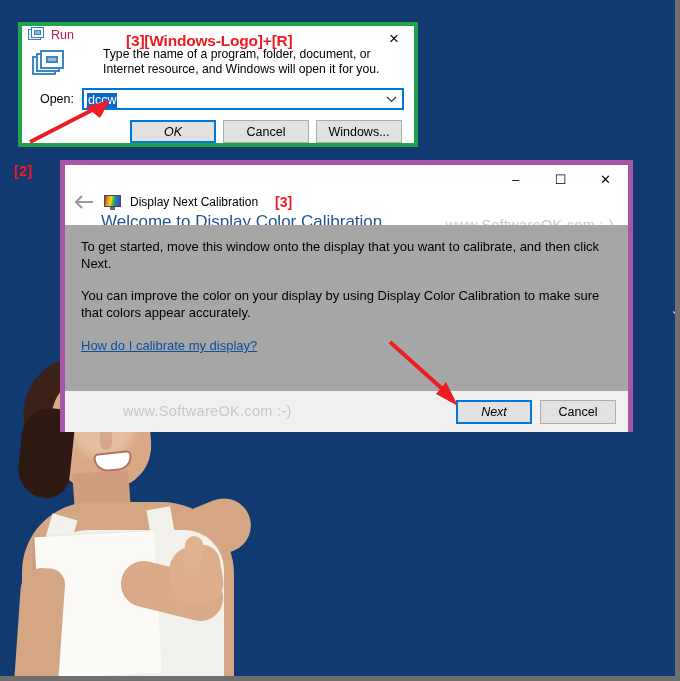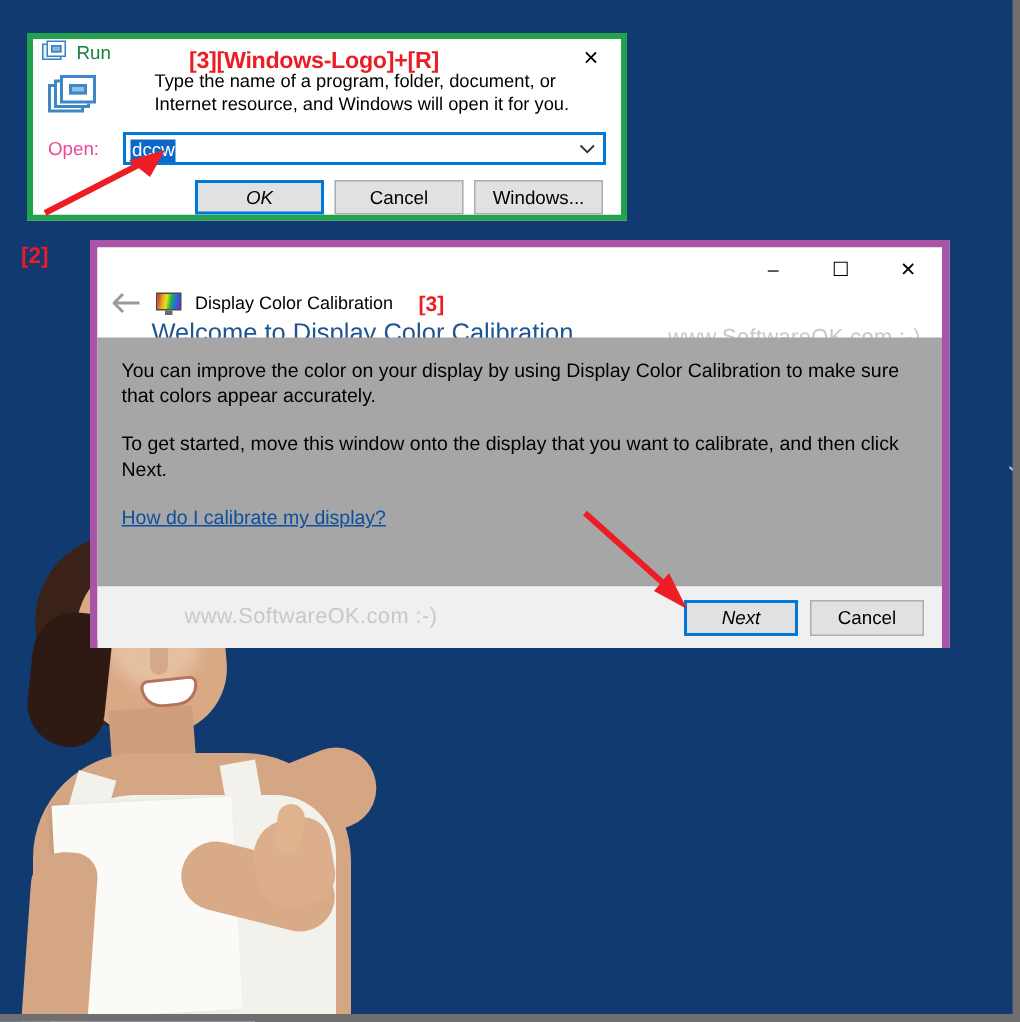--- a/index.html
+++ b/index.html
@@ -212,21 +212,21 @@
   .run-ico i {
     position: absolute; display: block;
     border: 1px solid #3a7fc1;
     background: #e8f2fb;
   }
   .run-ico i.a { left: 0; top: 2px; width: 13px; height: 11px; }
   .run-ico i.b { left: 3px; top: 0px; width: 13px; height: 11px; background:#fff;}
   .run-ico i.c { left: 6px; top: 3px; width: 7px; height: 5px; background:#7fb5e0; border-color:#3a7fc1;}
   #run-title-text {
     font-size: 12.5px;
-    color: #15803d;
+    color: #be185d;
   }
   #run-close {
     position: absolute;
     right: 0; top: 0;
     width: 40px; height: 26px;
     display: flex; align-items: center; justify-content: center;
     font-size: 17px; color: #000;
     font-family: "Liberation Sans", sans-serif;
     cursor: pointer;
   }
@@ -265,24 +265,25 @@
     padding-right: 6px;
     margin-left: 28px;
   }
   #run-open-row {
     display: flex; align-items: center;
     margin-top: 9px;
     gap: 8px;
   }
   #run-open-label {
     font-size: 12.5px;
-    color: #ec4899;
+    color: #000000;
     width: 44px;
     flex: 0 0 auto;
     padding-left: 2px;
+    text-align: right;
   }
   #run-combo {
     flex: 1;
     height: 22px;
     border: 2px solid #0078d7;
     background: #fff;
     display: flex; align-items: flex-end;
     position: relative;
     padding-left: 3px;
   }
@@ -578,31 +579,31 @@
         <span id="dcc-back">
           <svg width="19" height="14" viewBox="0 0 19 14">
             <path d="M7 1 L1 7 L7 13" stroke="#9a9a9a" stroke-width="2" fill="none"></path>
             <line x1="1" y1="7" x2="18" y2="7" stroke="#9a9a9a" stroke-width="2"></line>
           </svg>
         </span>
         <span class="dcc-ico">
           <span class="screen"></span>
             <span class="stand"></span>
         </span>
-        <span id="dcc-apptitle">Display Color Calibration</span>
+        <span id="dcc-apptitle">Display Next Calibration</span>
         <span id="lbl3">[3]</span>
       </div>
 
       <div id="dcc-welcome">Welcome to Display Color Calibration</div>
       <div id="wm-head">www.SoftwareOK.com  :-)</div>
     </div>
 
     <div id="dcc-body">
+      <p class="dcc-p">To get started, move this window onto the display that you want to calibrate, and then click Next.</p>
       <p class="dcc-p">You can improve the color on your display by using Display Color Calibration to make sure that colors appear accurately.</p>
-      <p class="dcc-p">To get started, move this window onto the display that you want to calibrate, and then click Next.</p>
       <a id="dcc-link">How do I calibrate my display?</a>
       <div id="lbl4">[4]</div>
     </div>
 
     <div id="dcc-foot">
       <div id="wm-foot">www.SoftwareOK.com  :-)</div>
       <div class="dcc-btn primary">Next</div>
       <div class="dcc-btn">Cancel</div>
     </div>
 

